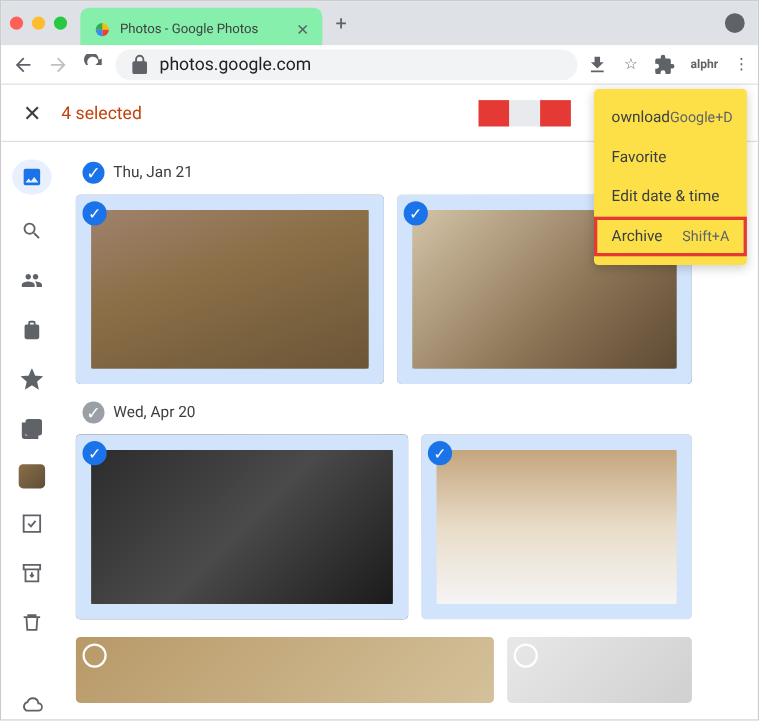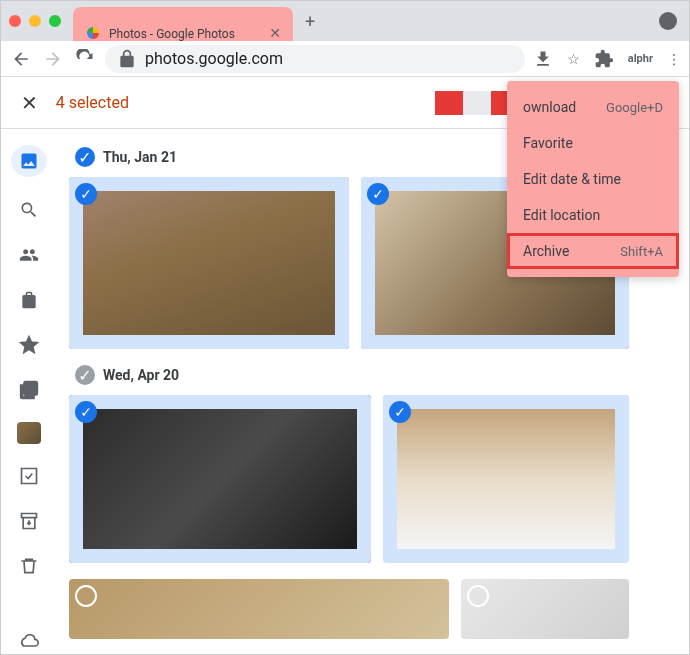--- a/index.html
+++ b/index.html
@@ -1,21 +1,21 @@
 <!DOCTYPE html>
 <html><head>
 <meta charset="utf-8">
 <style>
 *{box-sizing:border-box;margin:0;padding:0;font-family:Roboto,Arial,sans-serif}
 body{width:690px;height:655px;background:#fff;position:relative;overflow:hidden;border:1px solid #ccc}
 .chrome-top{height:40px;background:#dee1e6;display:flex;align-items:center;padding:0 8px;position:relative}
 .traffic{display:flex;gap:8px;margin-right:12px}
 .dot{width:12px;height:12px;border-radius:50%}
 .dot.r{background:#ff5f57}.dot.y{background:#febc2e}.dot.g{background:#28c840}
-.tab{background:#fca5a5;height:34px;margin-top:6px;border-radius:8px 8px 0 0;display:flex;align-items:flex-end;padding:0 12px;gap:8px;min-width:220px}
+.tab{background:#86efac;height:34px;margin-top:6px;border-radius:8px 8px 0 0;display:flex;align-items:flex-start;padding:12px 12px;gap:8px;min-width:220px}
 .favicon{width:16px;height:16px}
 .tab-title{font-size:12px;color:#3c4043}
 .tab-close{color:#5f6368;font-size:14px;margin-left:auto}
 .newtab{color:#5f6368;font-size:18px;padding:0 12px}
 .chrome-ext{position:absolute;right:12px;width:18px;height:18px;border-radius:50%;background:#5f6368}
 .addr-bar{height:36px;background:#fff;display:flex;align-items:center;padding:0 8px;gap:8px;border-bottom:1px solid #dadce0}
 .nav-btn{width:24px;height:24px;display:flex;align-items:center;justify-content:center;color:#5f6368}
 .nav-btn.dis{opacity:.4}
 .url-pill{flex:1;height:28px;background:#f1f3f4;border-radius:14px;display:flex;align-items:center;padding:0 12px;gap:8px;font-size:16px;color:#202124}
 .addr-right{display:flex;gap:14px;align-items:center;color:#5f6368;font-size:14px}
@@ -29,27 +29,27 @@
 .content{display:flex;height:calc(100% - 128px)}
 .leftnav{width:56px;display:flex;flex-direction:column;align-items:center;padding-top:16px;gap:20px}
 .lni{width:28px;height:28px;display:flex;align-items:center;justify-content:center;color:#5f6368;border-radius:50%}
 .lni.active{background:#e8f0fe;color:#1a73e8;width:36px;height:36px}
 .lni.thumb{width:24px;height:24px;border-radius:4px;background:linear-gradient(135deg,#8b6f47 0%,#5d4e37 100%)}
 .main{flex:1;padding:12px 12px 0 12px;overflow:hidden;position:relative}
 .date-row{display:flex;align-items:center;gap:8px;margin:6px 0 10px 6px}
 .check-circ{width:20px;height:20px;border-radius:50%;display:flex;align-items:center;justify-content:center}
 .check-circ.blue{background:#1a73e8;color:#fff}
 .check-circ.gray{background:#9aa0a6;color:#fff}
-.date-text{font-weight:700;font-size:14px;color:#3c4043}
+.date-text{font-weight:400;font-size:14px;color:#3c4043}
 .photo-row{display:flex;gap:12px;margin-bottom:16px}
 .photo{position:relative;border-radius:4px;overflow:hidden}
 .photo.sel{outline:14px solid #d2e3fc;outline-offset:-14px}
 .pcheck{position:absolute;top:6px;left:6px;width:22px;height:22px;border-radius:50%;background:#1a73e8;color:#fff;display:flex;align-items:center;justify-content:center;font-size:14px;z-index:2}
 .pcheck.hollow{background:transparent;border:2px solid #fff}
-.menu{position:absolute;top:80px;right:10px;width:172px;background:#fca5a5;box-shadow:0 2px 10px rgba(0,0,0,.2);border-radius:4px;padding:8px 0;z-index:10}
+.menu{position:absolute;top:80px;right:10px;width:139px;background:#fde047;box-shadow:0 2px 10px rgba(0,0,0,.2);border-radius:4px;padding:8px 0;z-index:10}
 .mi{padding:10px 16px;font-size:14px;color:#3c4043;display:flex;justify-content:space-between;align-items:center}
 .mi .sc{color:#5f6368;font-size:13px}
 .mi.hl{outline:3px solid #e53935;outline-offset:-3px}
 svg{width:20px;height:20px}
 
 .desk1{background:linear-gradient(160deg,#a0826d 0%,#8b6f47 40%,#6b5537 100%)}
 .desk2{background:linear-gradient(135deg,#d4c4a8 0%,#8b7355 60%,#5d4a33 100%)}
 .kb1{background:linear-gradient(135deg,#2c2c2c 0%,#4a4a4a 50%,#1a1a1a 100%)}
 .kb2{background:linear-gradient(180deg,#c4a47c 0%,#e8dcc8 50%,#f5f5f5 100%)}
 .kb3{background:linear-gradient(135deg,#b89968 0%,#d4c19a 100%)}
@@ -225,20 +225,17 @@
   <div class="mi">
       <span>ownload</span>
       <span class="sc">Google+D</span>
     </div>
   <div class="mi">
       <span>Favorite</span>
     </div>
   <div class="mi">
       <span>Edit date &amp; time</span>
     </div>
-  <div class="mi">
-      <span>Edit location</span>
-    </div>
   <div class="mi hl">
       <span>Archive</span>
       <span class="sc">Shift+A</span>
     </div>
 </div>
 
 </body></html>

